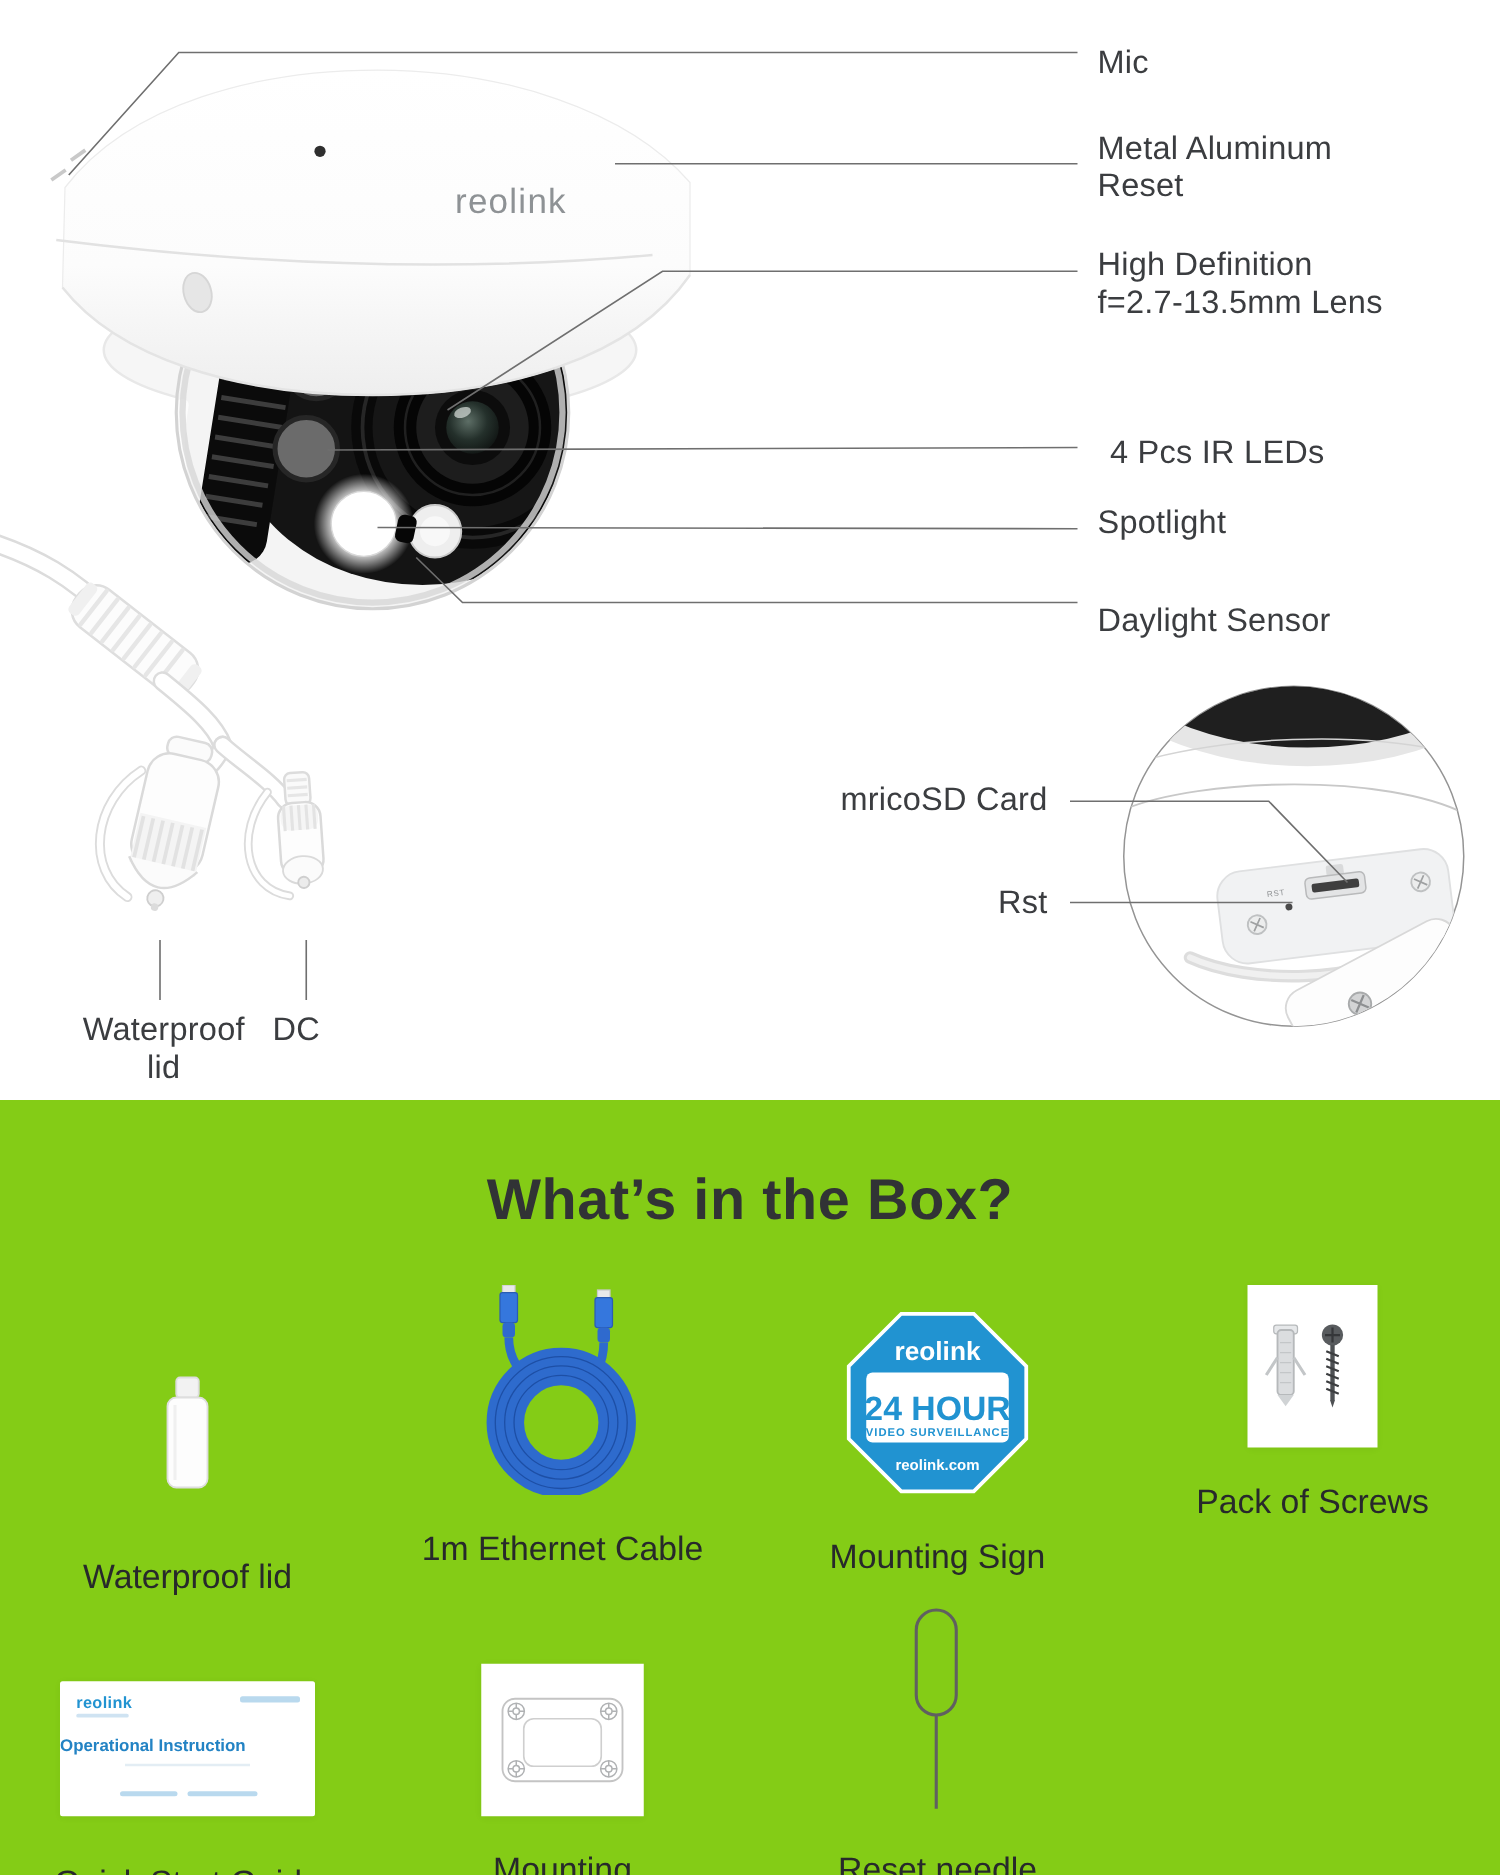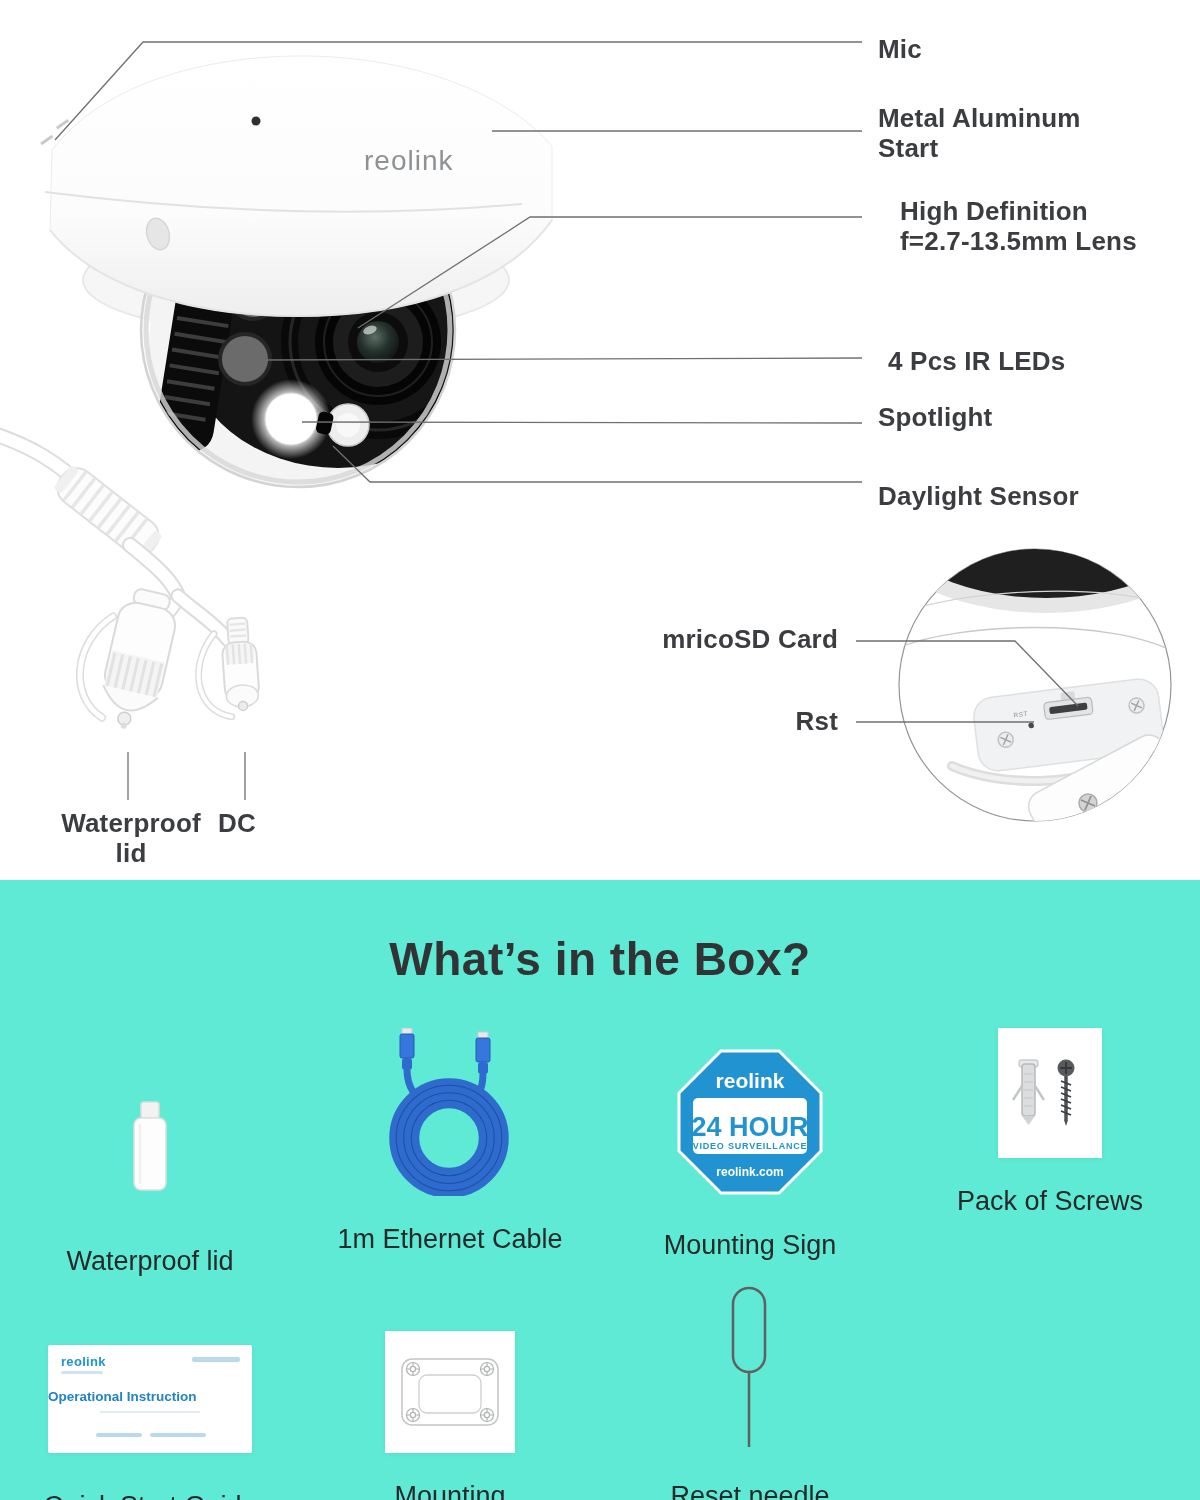--- a/index.html
+++ b/index.html
@@ -12,37 +12,37 @@
     overflow:hidden;
   }
   .hero{position:relative;width:1200px;height:880px;background:#fff;}
   .hero svg{position:absolute;}
   .svg-camera{left:40px;top:52px;width:520px;height:450px;z-index:1;}
   .svg-cables{left:0px;top:420px;width:320px;height:390px;z-index:1;}
   .svg-detail{left:889px;top:539px;width:294px;height:294px;z-index:1;}
   .svg-overlay{left:0;top:0;width:1200px;height:880px;z-index:3;pointer-events:none;}
   .callout-label{
     position:absolute;z-index:4;
-    font-size:26px;line-height:30px;font-weight:700;color:#3b3d40;
+    font-size:26px;line-height:30px;font-weight:400;color:#3b3d40;
     white-space:pre-line;letter-spacing:.2px;
   }
   .lbl-mic{left:878px;top:34px;}
   .lbl-case{left:878px;top:103px;}
-  .lbl-lens{left:878px;top:196px;margin-left:22px;}
+  .lbl-lens{left:878px;top:196px;}
   .lbl-ir{left:878px;top:346px;margin-left:10px;}
   .lbl-spot{left:878px;top:402px;}
   .lbl-day{left:878px;top:465px;margin-top:16px;}
   .lbl-sd{left:600px;top:624px;width:238px;text-align:right;}
   .lbl-rst{left:600px;top:706px;width:238px;text-align:right;}
   .lbl-wlid{left:56px;top:808px;width:150px;text-align:center;}
   .lbl-dc{left:218px;top:808px;width:56px;text-align:left;}
 
   .box-section{
     position:absolute;left:0;top:880px;width:1200px;height:620px;
-    background:#5eead4;
+    background:#84cc16;
   }
   .box-heading{
     margin:0;padding-top:52px;
     text-align:center;font-size:46px;font-weight:800;letter-spacing:.5px;
     color:#313335;
   }
   .box-grid{
     margin-top:38px;
     display:grid;grid-template-columns:repeat(4,300px);
     row-gap:42px;
@@ -240,21 +240,21 @@
       <path d="M862,482 H370 L333,446"></path>
       <path d="M856,641 H1015 L1078,706"></path>
       <path d="M856,722 H1034"></path>
       <path d="M128,752 V800"></path>
       <path d="M245,752 V800"></path>
     </g>
   </svg>
 
   <div class="callout-label lbl-mic">Mic</div>
   <div class="callout-label lbl-case">Metal Aluminum
-Start</div>
+Reset</div>
   <div class="callout-label lbl-lens">High Definition
 f=2.7-13.5mm Lens</div>
   <div class="callout-label lbl-ir">4 Pcs IR LEDs</div>
   <div class="callout-label lbl-spot">Spotlight</div>
   <div class="callout-label lbl-day">Daylight Sensor</div>
   <div class="callout-label lbl-sd">mricoSD Card</div>
   <div class="callout-label lbl-rst">Rst</div>
   <div class="callout-label lbl-wlid">Waterproof lid</div>
   <div class="callout-label lbl-dc">DC</div>
 </div>

